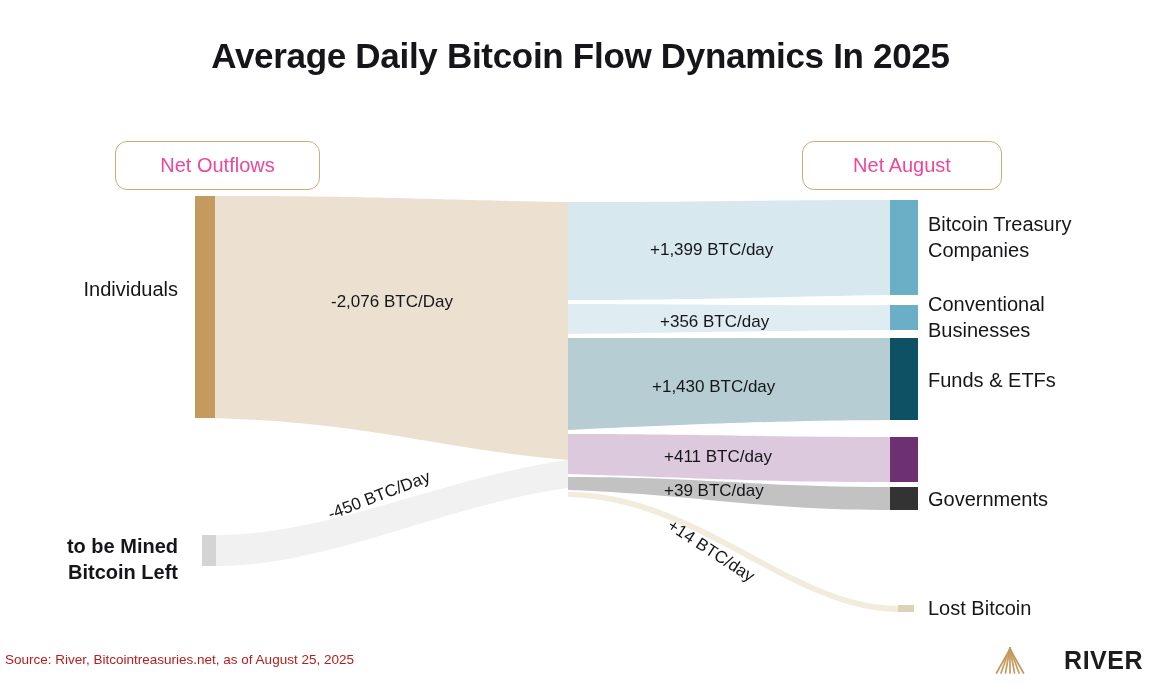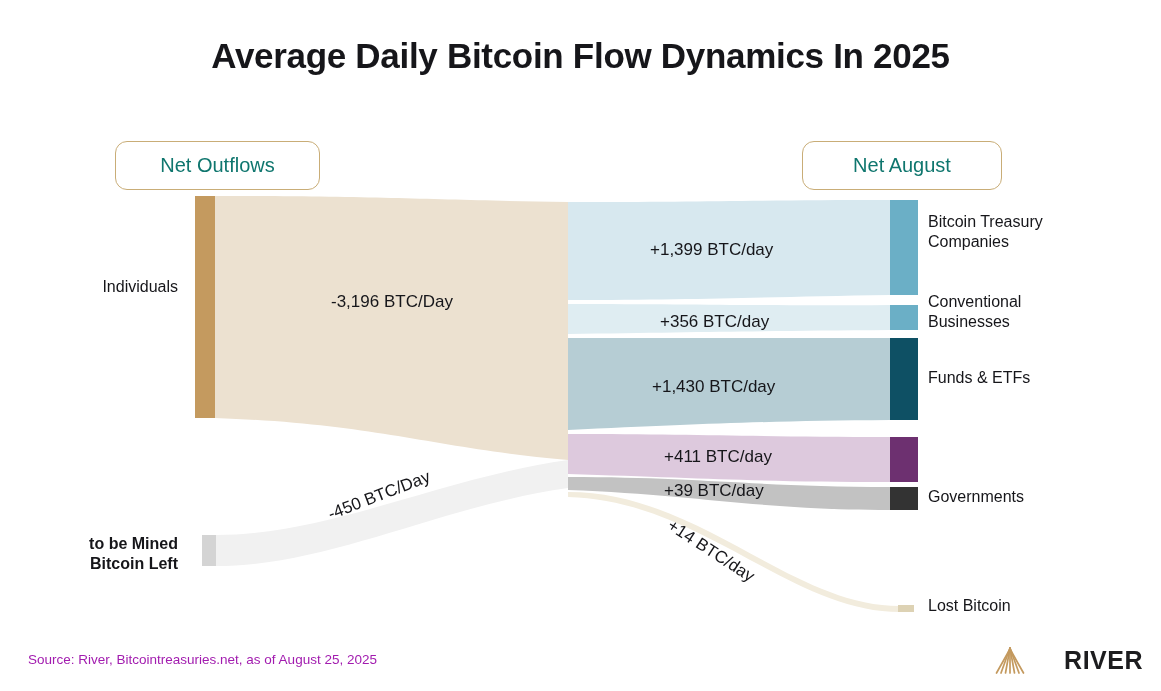--- a/index.html
+++ b/index.html
@@ -13,36 +13,36 @@
   .title{
     position:absolute;left:0;top:36px;width:1161px;text-align:center;
     font-size:35px;font-weight:bold;letter-spacing:-0.3px;color:#16161a;
   }
 
   svg.sankey{position:absolute;left:0;top:0;width:1161px;height:691px;}
 
   .pill{
     position:absolute;background:#ffffff;border:1.6px solid #c9ad77;
     border-radius:12px;display:flex;align-items:center;justify-content:center;
-    font-size:20px;color:#0f766e;box-sizing:border-box;
+    font-size:20px;color:#ec4899;box-sizing:border-box;
   }
   #pill-out{left:115px;top:141px;width:205px;height:49px;}
   #pill-in{left:802px;top:141px;width:200px;height:49px;}
 
-  .nodelabel{position:absolute;font-size:16px;color:#16161a;line-height:1.28;}
+  .nodelabel{position:absolute;font-size:20px;color:#16161a;line-height:1.28;}
   .nodelabel.left{text-align:right;}
   .nodelabel.right{text-align:left;}
 
   .flowlabel{
     position:absolute;font-size:17px;color:#16161a;white-space:nowrap;
     font-weight:500;
   }
 
   .source{
-    position:absolute;left:28px;top:652px;font-size:13.5px;color:#a21caf;
+    position:absolute;left:5px;top:652px;font-size:13.5px;color:#b91c1c;
   }
   .brand{position:absolute;right:18px;top:645px;display:flex;align-items:center;gap:9px;}
   .brand-word{font-size:25px;font-weight:bold;letter-spacing:0.5px;color:#1d1d1f;margin-left:28px;}
 </style>
 </head>
 <body>
 
 <div id="stage">
 
   <div class="title">Average Daily Bitcoin Flow Dynamics In 2025</div>
@@ -116,21 +116,21 @@
     <div>Businesses</div>
   </div>
 
   <div class="nodelabel right" style="left:928px;top:368px;width:225px;">Funds &amp; ETFs</div>
 
 
   <div class="nodelabel right" style="left:928px;top:487px;width:225px;">Governments</div>
 
   <div class="nodelabel right" style="left:928px;top:596px;width:225px;">Lost Bitcoin</div>
 
-  <div class="flowlabel" style="left:331px;top:292px;">-3,196 BTC/Day</div>
+  <div class="flowlabel" style="left:331px;top:292px;">-2,076 BTC/Day</div>
 
   <div class="flowlabel" style="left:329px;top:505px;transform:rotate(-21deg);transform-origin:left center;">-450 BTC/Day</div>
 
   <div class="flowlabel" style="left:650px;top:240px;">+1,399 BTC/day</div>
 
   <div class="flowlabel" style="left:660px;top:312px;">+356 BTC/day</div>
 
   <div class="flowlabel" style="left:652px;top:377px;">+1,430 BTC/day</div>
 
   <div class="flowlabel" style="left:664px;top:447px;">+411 BTC/day</div>

